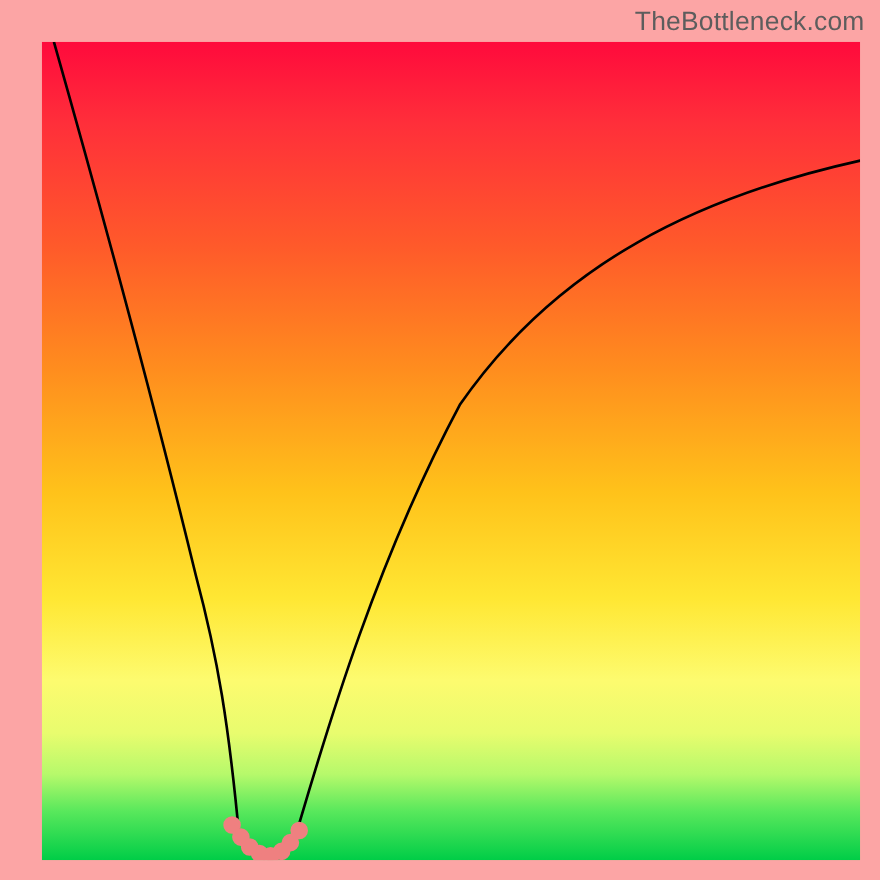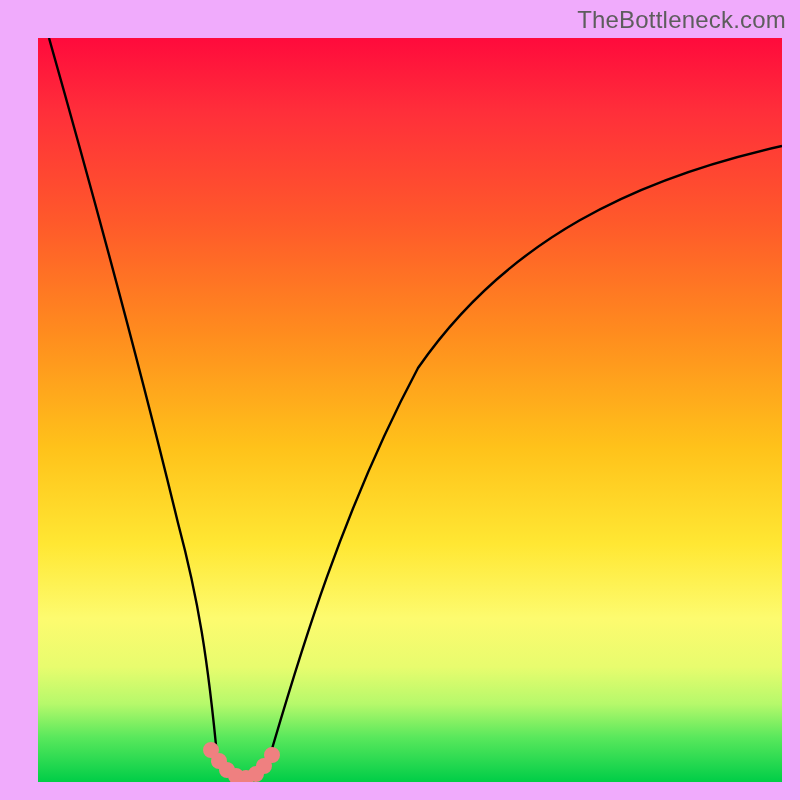--- a/index.html
+++ b/index.html
@@ -7,21 +7,21 @@
     padding: 0;
     width: 800px;
     height: 800px;
     background: #000;
     font-family: Arial, Helvetica, sans-serif;
   }
   .stage {
     position: relative;
     width: 800px;
     height: 800px;
-    background: #f0abfc;
+    background: #fca5a5;
   }
   .plot {
     position: absolute;
     left: 38px;
     top: 38px;
     width: 744px;
     height: 744px;
     overflow: hidden;
   }
   .gradient {

